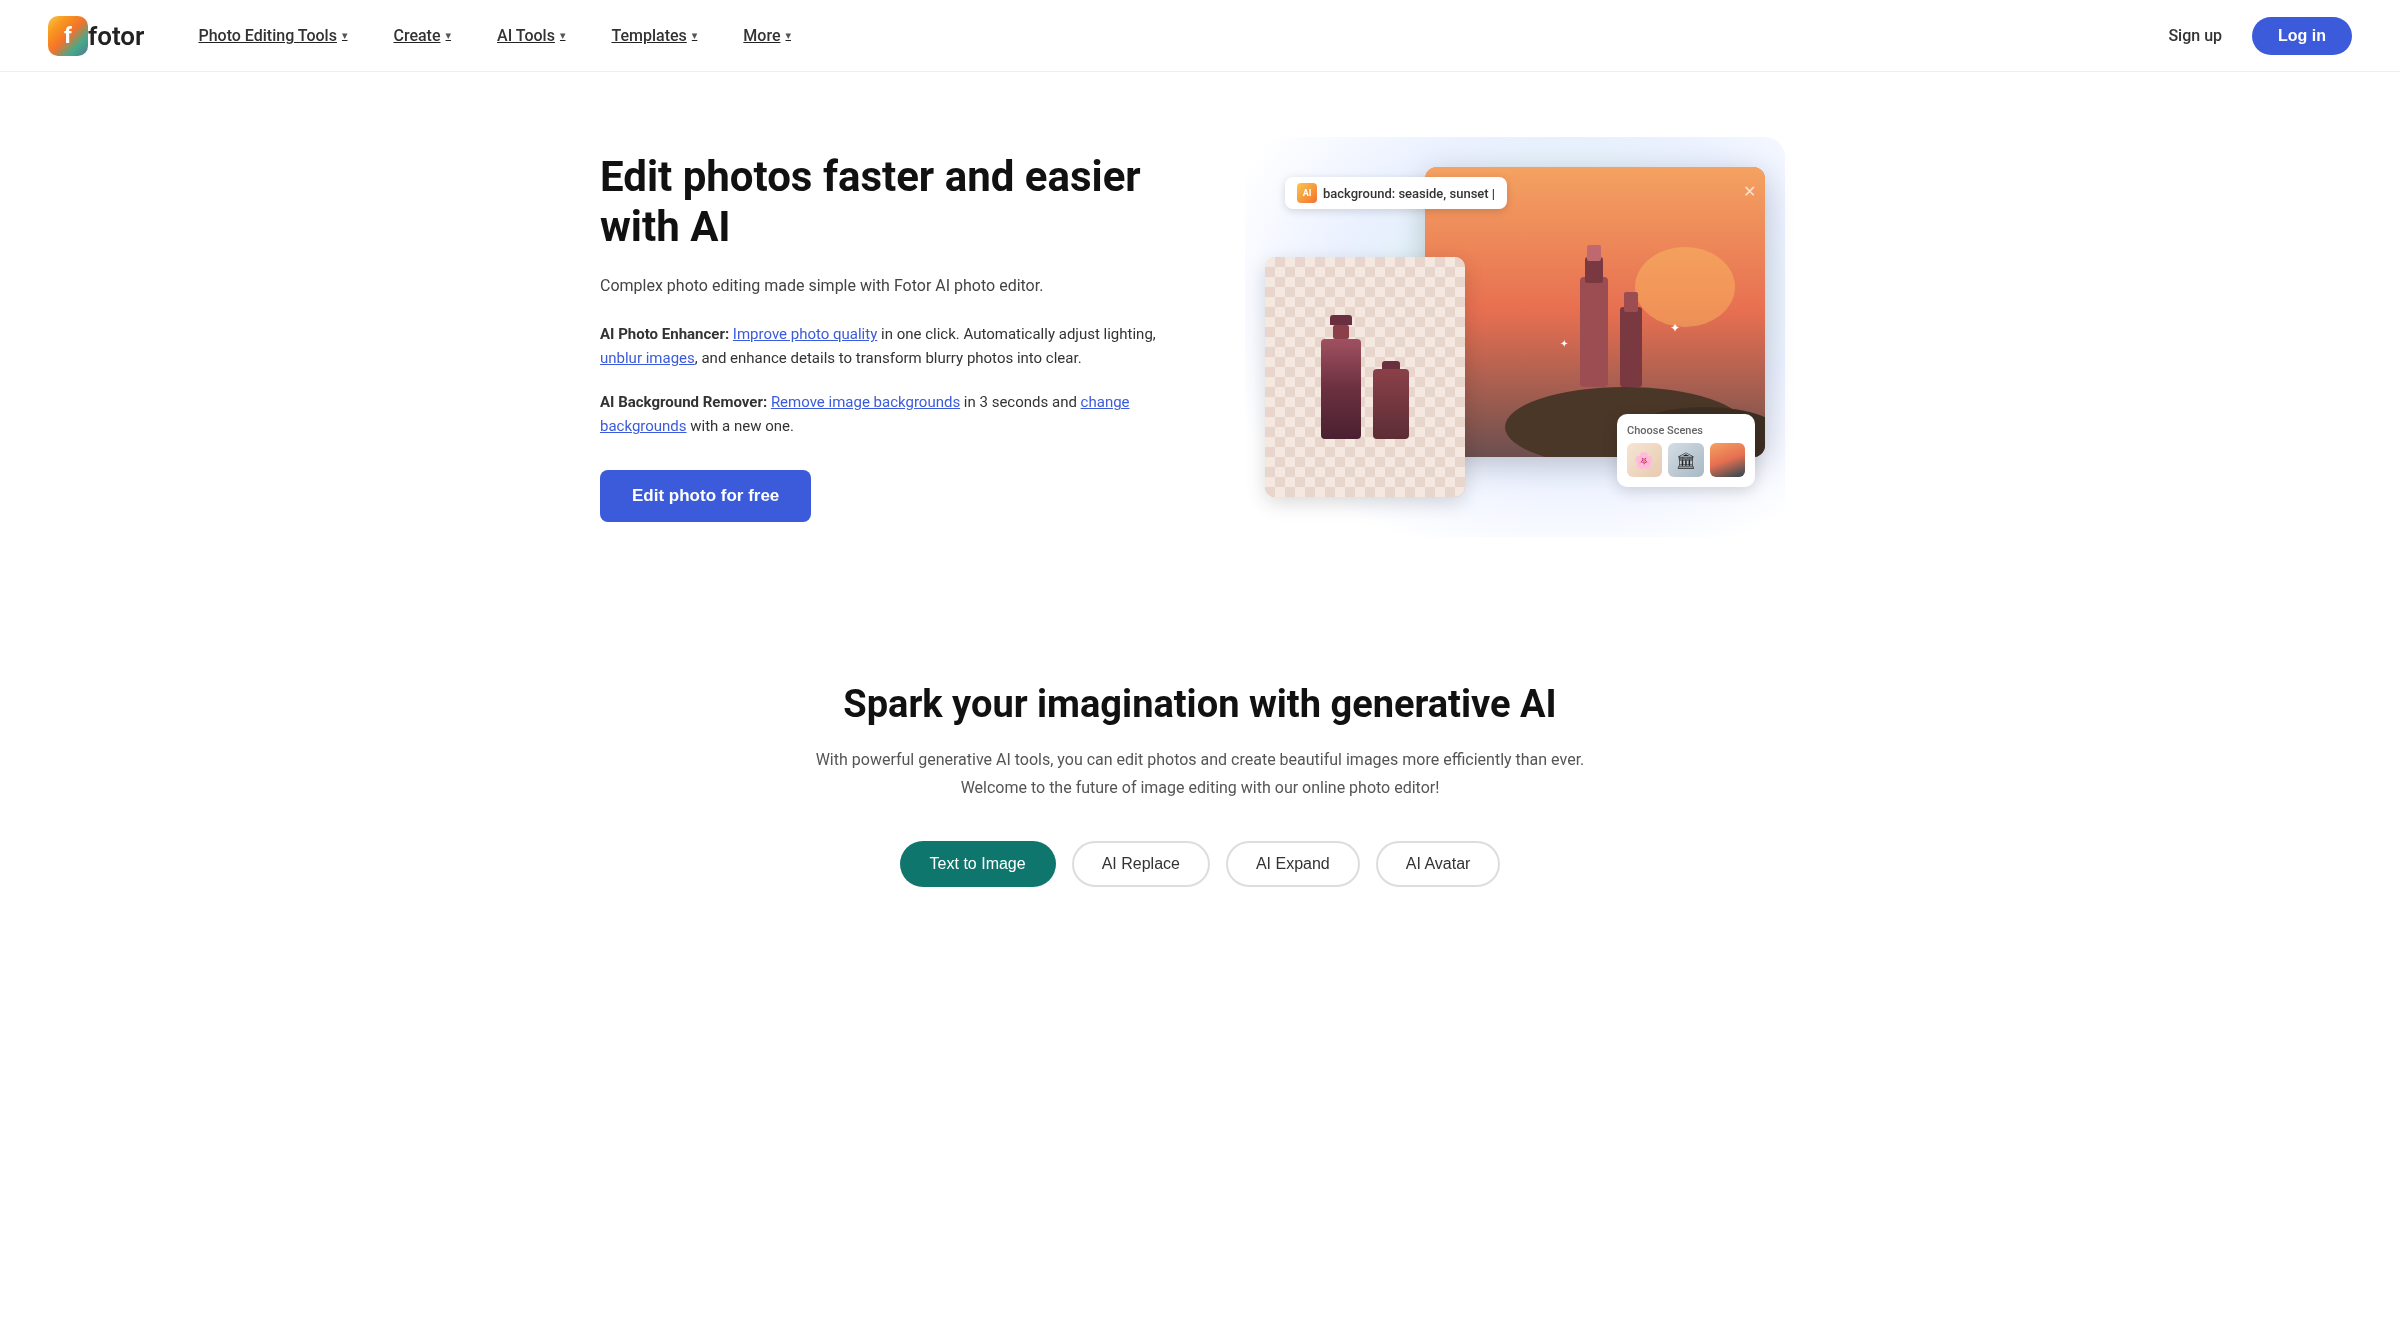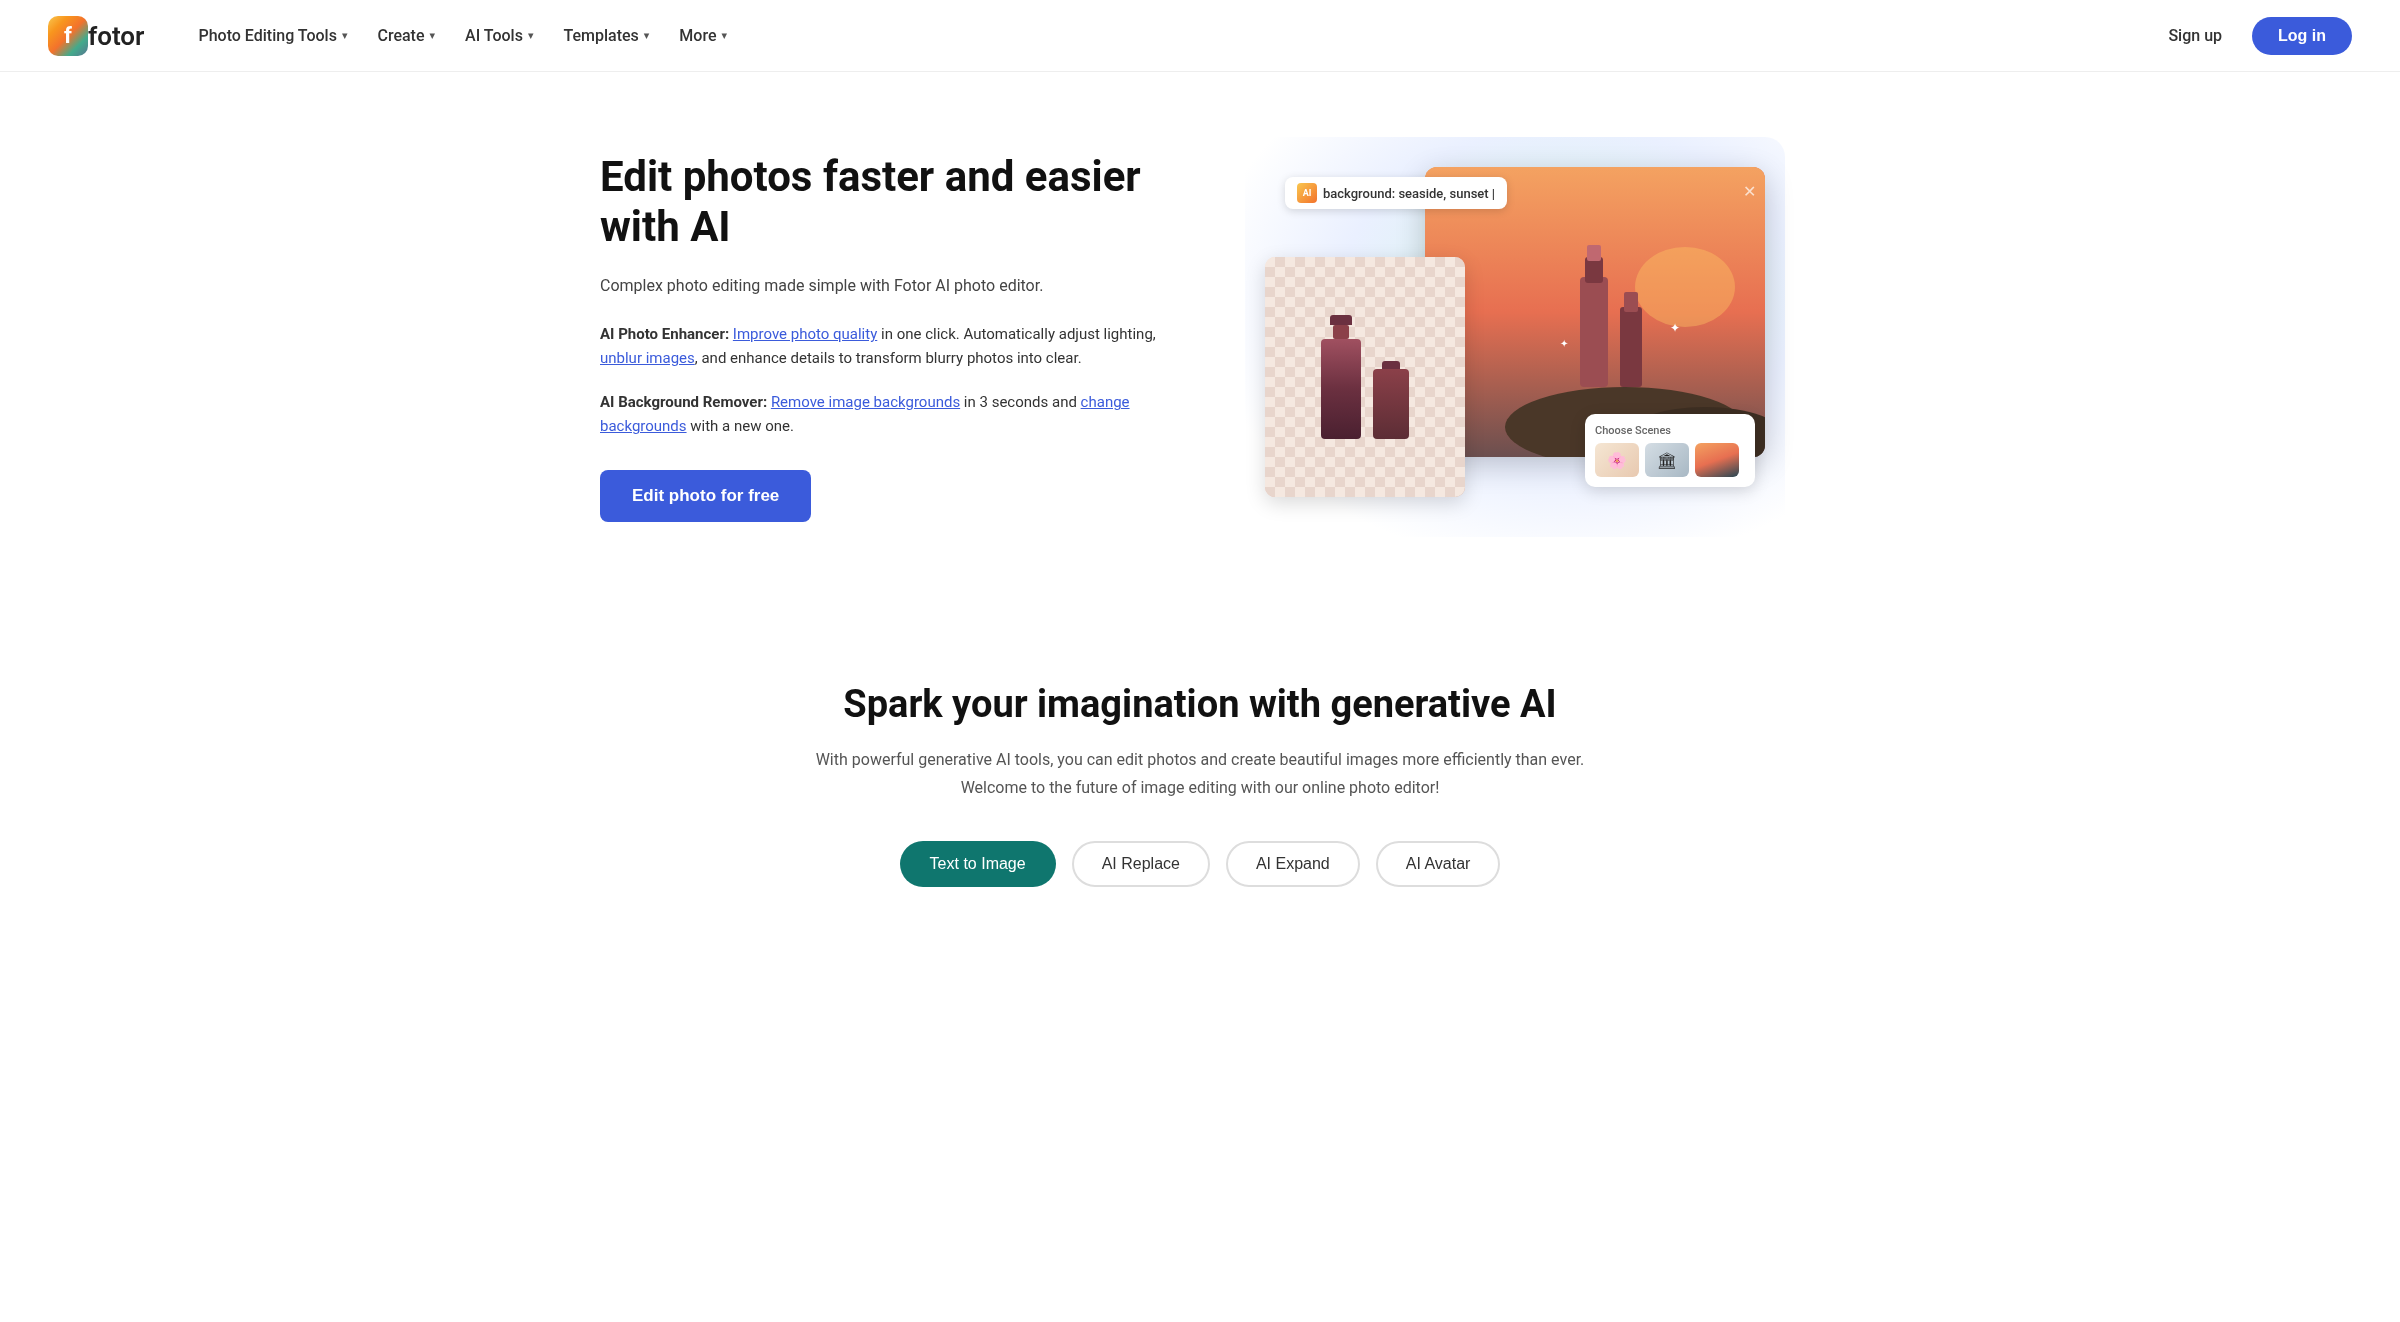--- a/index.html
+++ b/index.html
@@ -13,21 +13,21 @@
     .nav-logo { display: flex; align-items: center; margin-right: 40px; text-decoration: none; }
     .logo-icon {
       width: 40px; height: 40px; border-radius: 10px; overflow: hidden; position: relative;
       background: linear-gradient(135deg, #f9c74f 0%, #f8961e 25%, #f3722c 50%, #43aa8b 75%, #577590 100%);
     }
     .logo-icon::after {
       content: 'f'; position: absolute; inset: 0; display: flex; align-items: center; justify-content: center;
       color: white; font-size: 22px; font-weight: 700;
     }
     .logo-text { font-size: 26px; font-weight: 600; color: #222; }
-    .nav-menu { display: flex; align-items: center; gap: 2px; flex: 1; }
+    .nav-menu { display: flex; align-items: center; gap: 18px; flex: 1; text-decoration: underline; }
     .nav-item {
       display: flex; align-items: center; gap: 5px; padding: 8px 14px;
       font-size: 16px; font-weight: 500; color: #333; cursor: pointer; border-radius: 6px;
       white-space: nowrap;
     }
     .chevron { font-size: 11px; color: #555; }
     .nav-actions { display: flex; align-items: center; gap: 16px; }
     .signup-btn { font-size: 16px; font-weight: 500; color: #333; cursor: pointer; padding: 8px 14px; }
     .login-btn {
       background: #3b5bdb; color: #fff; border: none; border-radius: 24px;
@@ -87,21 +87,21 @@
       background: linear-gradient(135deg, #f8e1d4 0%, #e9c4b8 50%, #c49a8a 100%);
       box-shadow: 0 6px 20px rgba(0,0,0,0.15);
     }
     .product-inner {
       width: 100%; height: 100%;
       background: repeating-conic-gradient(#e8d5cc 0% 25%, #f5e8e0 0% 50%) 0 0 / 20px 20px;
       display: flex; align-items: center; justify-content: center;
     }
     
     .scenes-panel {
-      position: absolute; bottom: 30px; right: 10px; width: 170px;
+      position: absolute; bottom: 30px; right: 10px; width: 138px;
       background: white; border-radius: 10px; padding: 10px;
       box-shadow: 0 4px 16px rgba(0,0,0,0.15); z-index: 10;
     }
     .scenes-label { font-size: 11px; color: #666; margin-bottom: 6px; font-weight: 500; }
     .scenes-thumbs { display: flex; gap: 6px; }
     .scene-thumb { width: 44px; height: 34px; border-radius: 6px; overflow: hidden; }
     .scene-thumb-1 { background: linear-gradient(135deg, #f5e6d3, #e8c9b0); }
     .scene-thumb-2 { background: linear-gradient(135deg, #d4dde4, #a8b8c4); }
     .scene-thumb-3 { background: linear-gradient(160deg, #f4a261, #e76f51, #264653); }
 

